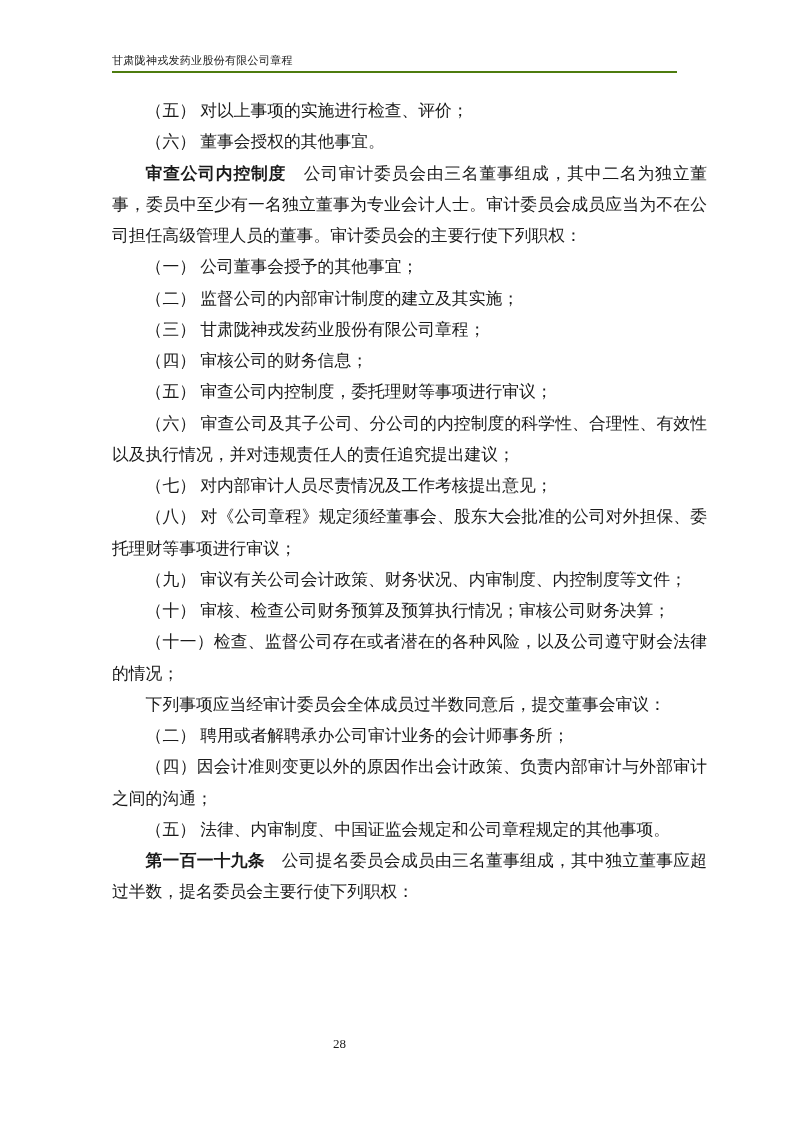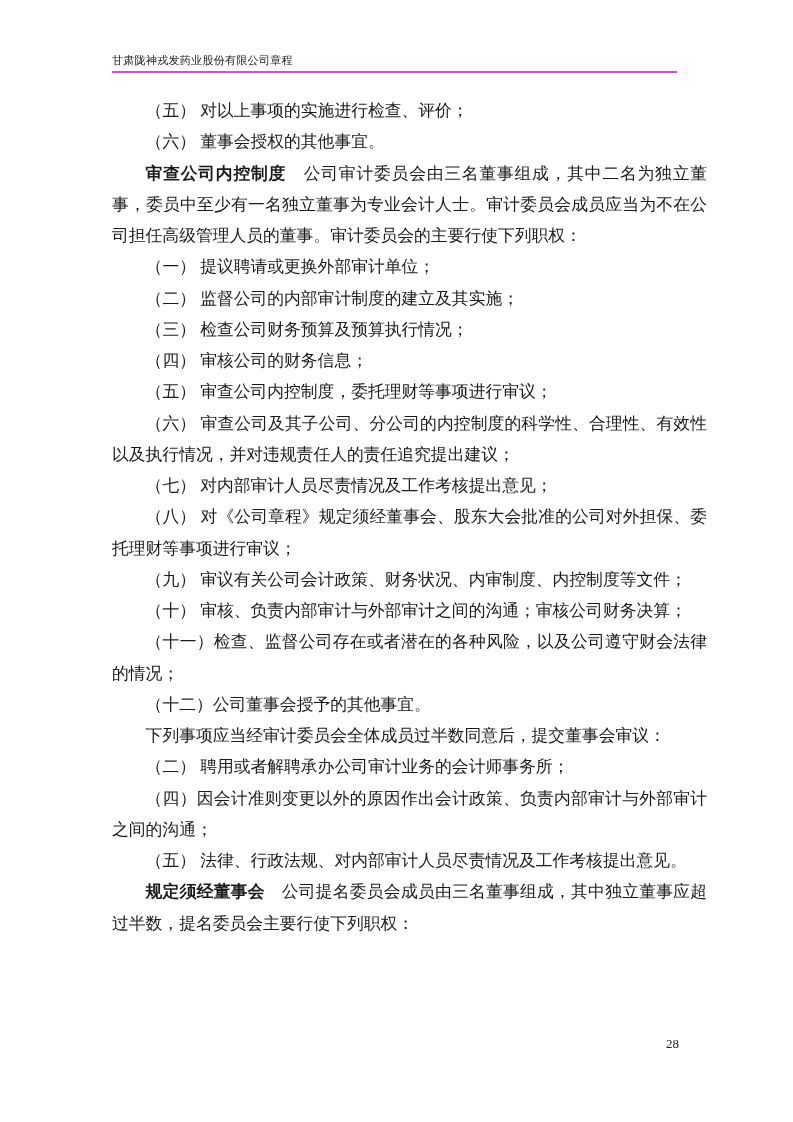--- a/index.html
+++ b/index.html
@@ -18,21 +18,21 @@
   }
   .header {
     position: absolute;
     left: 112px;
     top: 52px;
     width: 565px;
     font-size: 11px;
     line-height: 16px;
     letter-spacing: 0.3px;
     padding-bottom: 3px;
-    border-bottom: 2px solid #d946ef;
+    border-bottom: 2px solid #4d7c0f;
   }
   .content {
     position: absolute;
     left: 112px;
     top: 95px;
     width: 595px;
     font-size: 16.8px;
     line-height: 31.25px;
     text-align: justify;
   }
@@ -42,54 +42,53 @@
     text-indent: 2em;
   }
   .para strong {
     font-weight: bold;
   }
   .footer {
     position: absolute;
     left: 0;
     top: 1036px;
     width: 679px;
-    text-align: right;
+    text-align: center;
     font-size: 13px;
     line-height: 16px;
   }
 </style>
 </head>
 <body>
 
 <div class="page">
 
   <div class="header">
     <span>甘肃陇神戎发药业股份有限公司章程</span>
   </div>
 
   <div class="content">
       <p class="para">（五） 对以上事项的实施进行检查、评价；</p>
       <p class="para">（六） 董事会授权的其他事宜。</p>
       <p class="para"><strong>审查公司内控制度</strong>　公司审计委员会由三名董事组成，其中二名为独立董事，委员中至少有一名独立董事为专业会计人士。审计委员会成员应当为不在公司担任高级管理人员的董事。审计委员会的主要行使下列职权：</p>
-      <p class="para">（一） 提议聘请或更换外部审计单位；</p>
+      <p class="para">（一） 公司董事会授予的其他事宜；</p>
       <p class="para">（二） 监督公司的内部审计制度的建立及其实施；</p>
-      <p class="para">（三） 检查公司财务预算及预算执行情况；</p>
+      <p class="para">（三） 甘肃陇神戎发药业股份有限公司章程；</p>
       <p class="para">（四） 审核公司的财务信息；</p>
       <p class="para">（五） 审查公司内控制度，委托理财等事项进行审议；</p>
       <p class="para">（六） 审查公司及其子公司、分公司的内控制度的科学性、合理性、有效性以及执行情况，并对违规责任人的责任追究提出建议；</p>
       <p class="para">（七） 对内部审计人员尽责情况及工作考核提出意见；</p>
       <p class="para">（八） 对《公司章程》规定须经董事会、股东大会批准的公司对外担保、委托理财等事项进行审议；</p>
       <p class="para">（九） 审议有关公司会计政策、财务状况、内审制度、内控制度等文件；</p>
-      <p class="para">（十） 审核、负责内部审计与外部审计之间的沟通；审核公司财务决算；</p>
+      <p class="para">（十） 审核、检查公司财务预算及预算执行情况；审核公司财务决算；</p>
       <p class="para">（十一）检查、监督公司存在或者潜在的各种风险，以及公司遵守财会法律的情况；</p>
-      <p class="para">（十二）公司董事会授予的其他事宜。</p>
       <p class="para">下列事项应当经审计委员会全体成员过半数同意后，提交董事会审议：</p>
       <p class="para">（二） 聘用或者解聘承办公司审计业务的会计师事务所；</p>
       <p class="para">（四）因会计准则变更以外的原因作出会计政策、负责内部审计与外部审计之间的沟通；</p>
-      <p class="para">（五） 法律、行政法规、对内部审计人员尽责情况及工作考核提出意见。</p>
-      <p class="para"><strong>规定须经董事会</strong>　公司提名委员会成员由三名董事组成，其中独立董事应超过半数，提名委员会主要行使下列职权：</p>
+      <p class="para">（五） 法律、内审制度、中国证监会规定和公司章程规定的其他事项。</p>
+      <p class="para"><strong>第一百一十九条</strong>　公司提名委员会成员由三名董事组成，其中独立董事应超过半数，提名委员会主要行使下列职权：</p>
     </div>
 
   <div class="footer">
     <span>28</span>
   </div>
 
 </div>
 
 </body></html>

